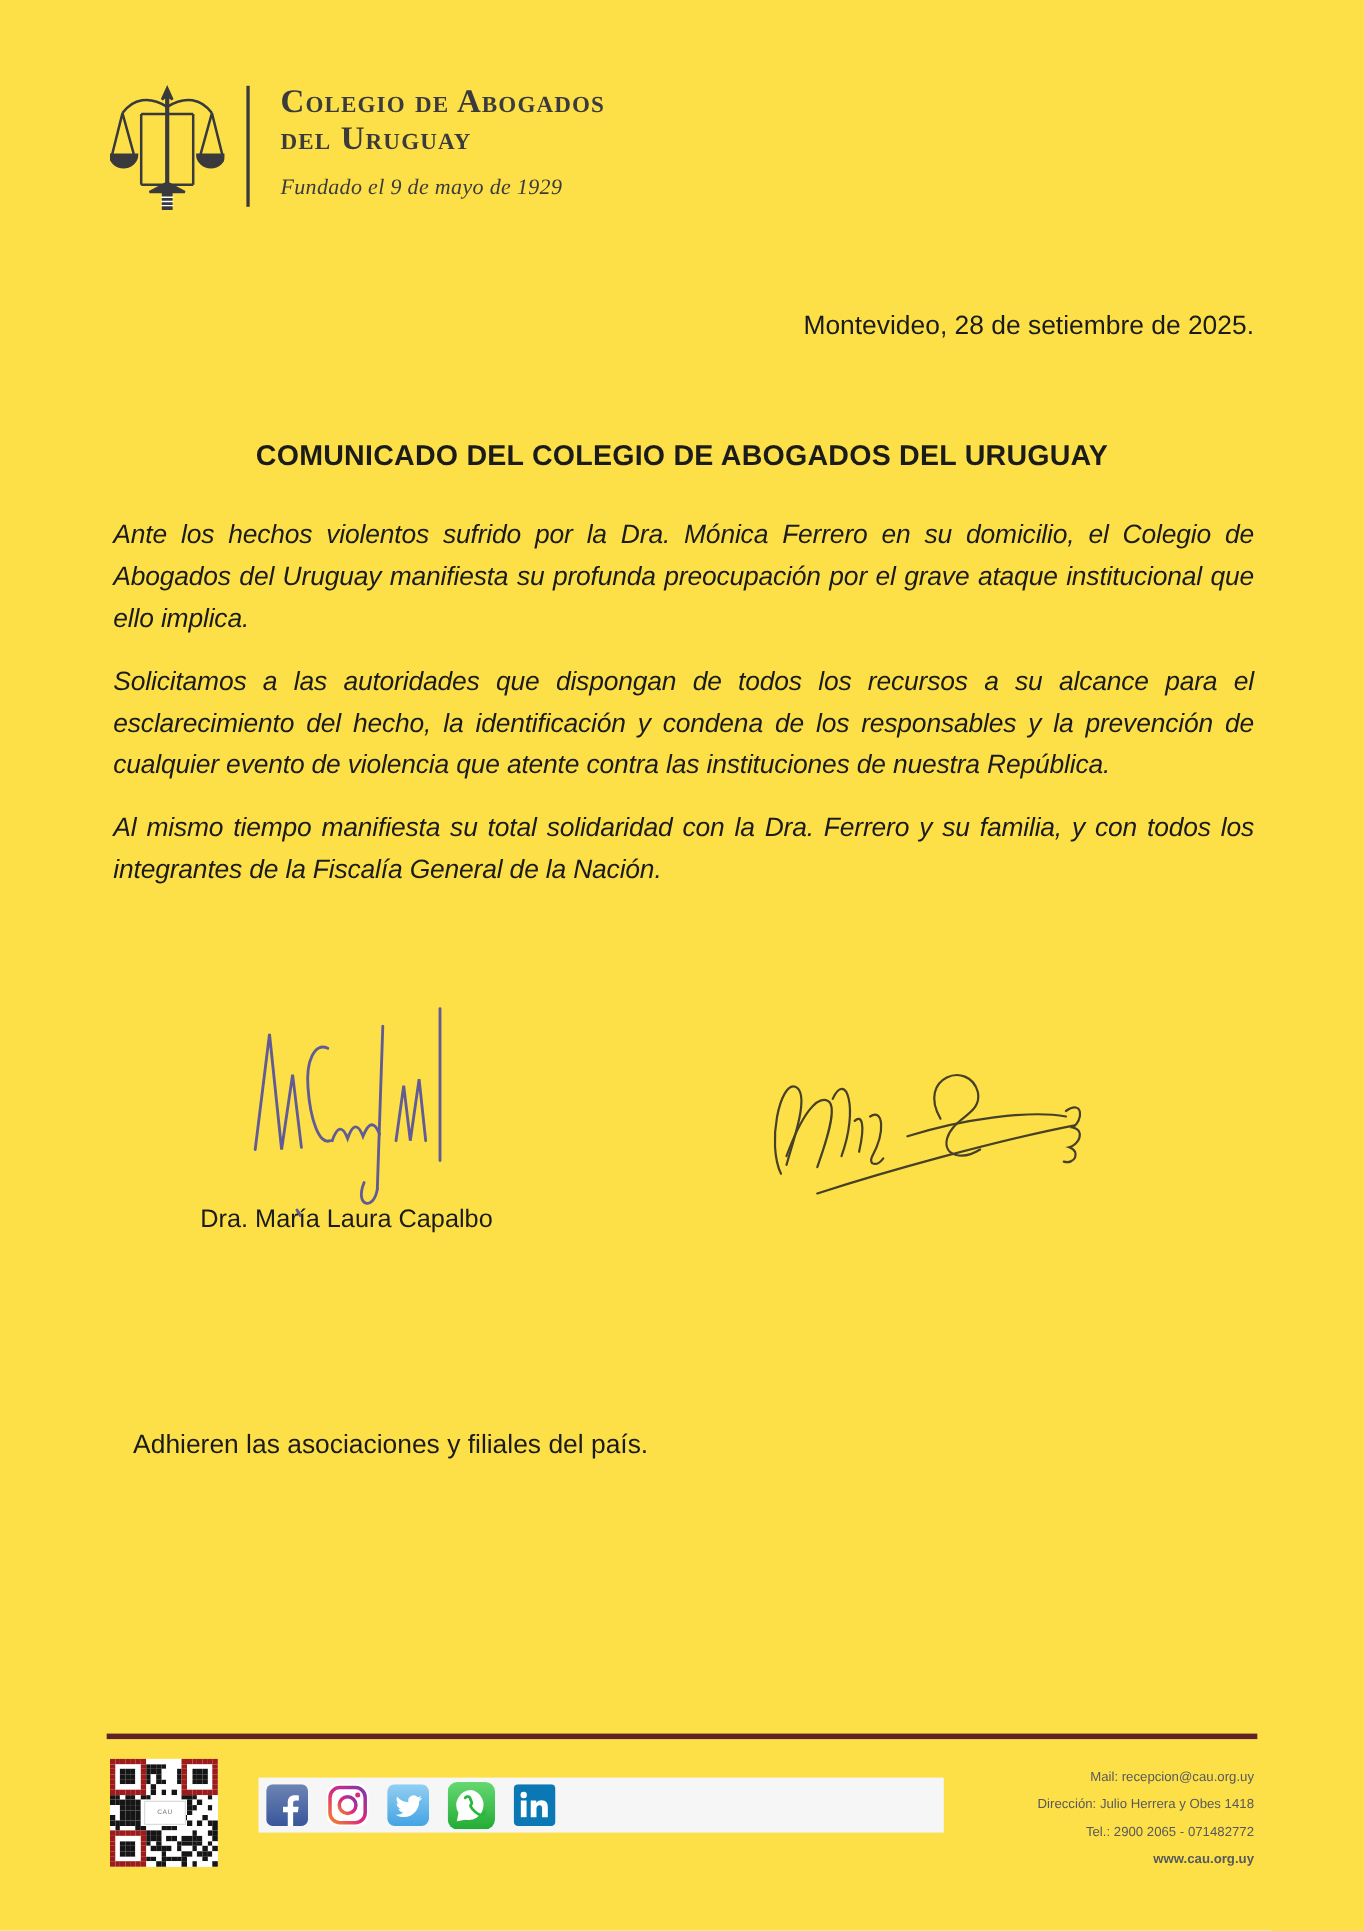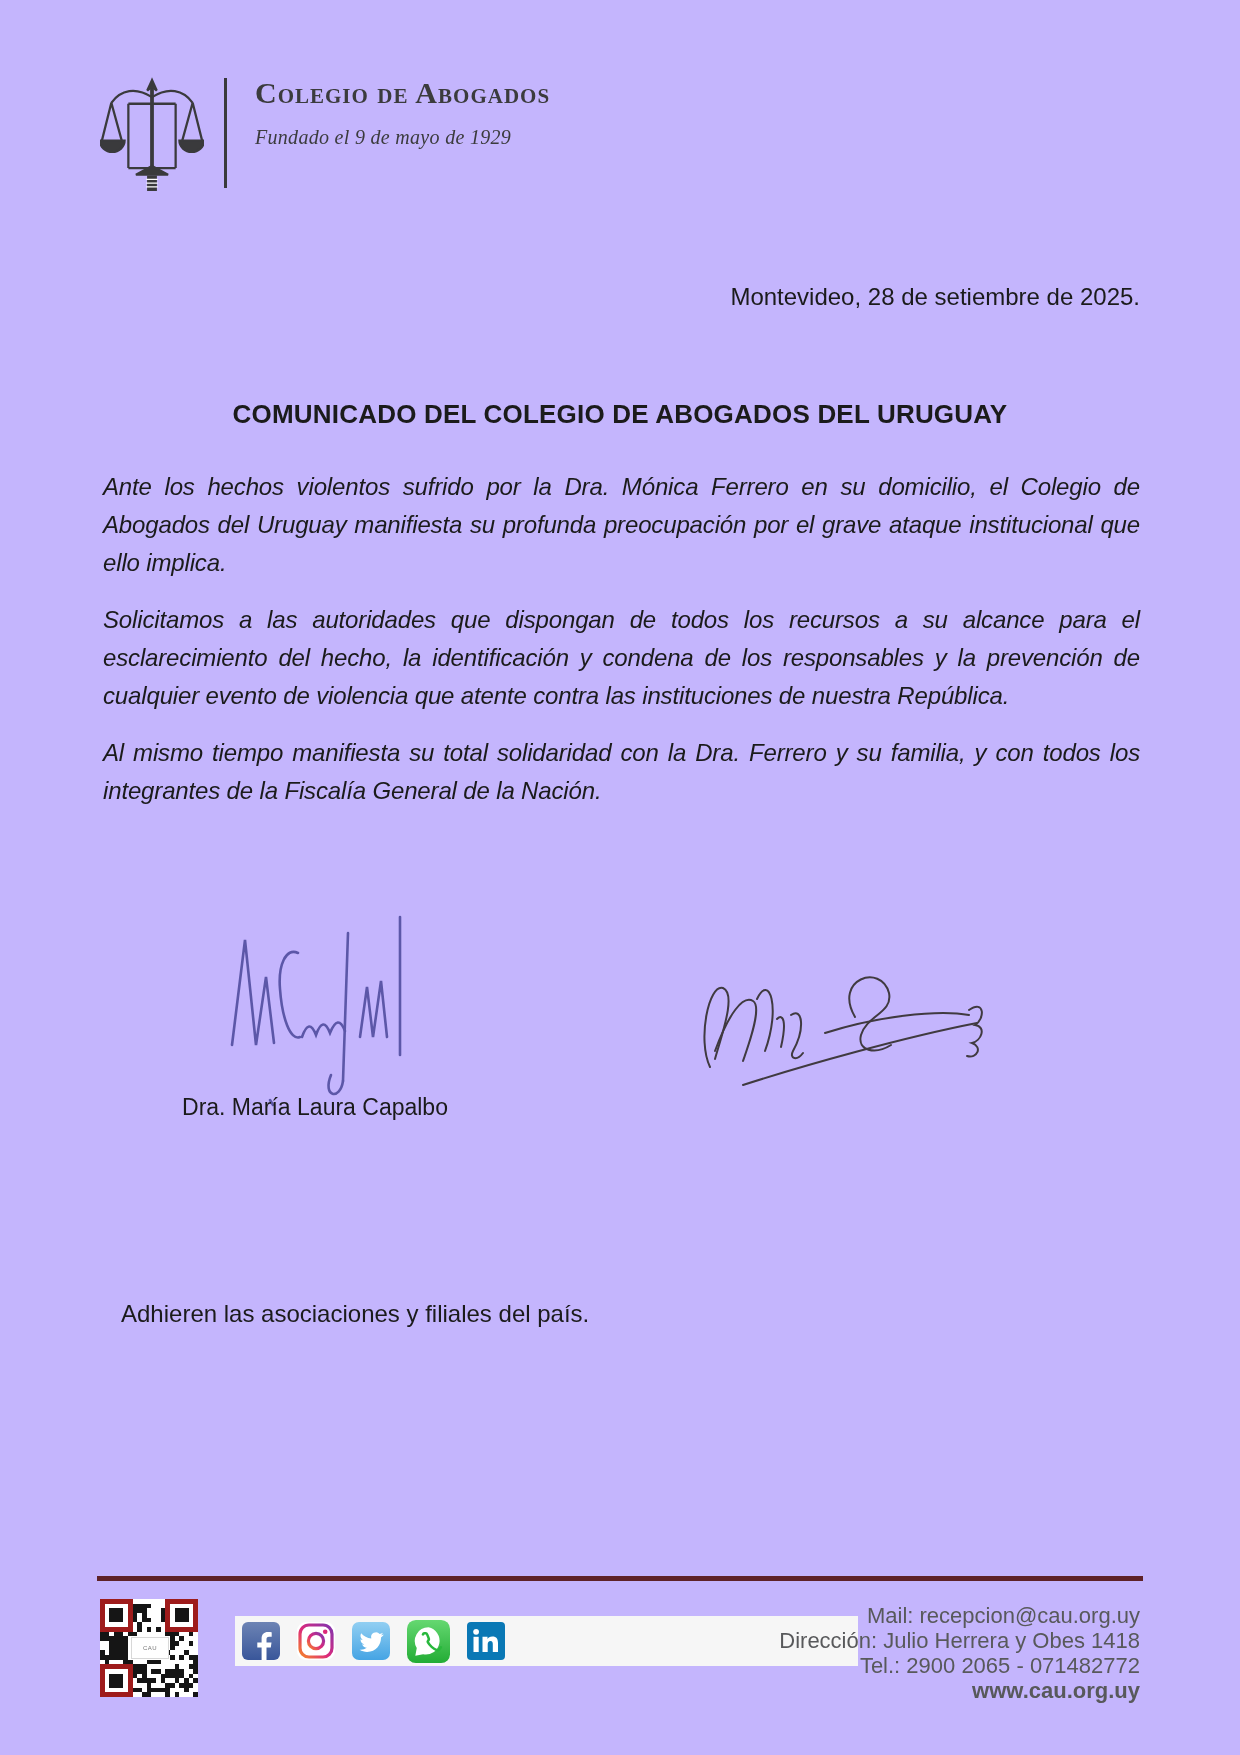--- a/index.html
+++ b/index.html
@@ -1,16 +1,16 @@
 <!DOCTYPE html>
 <html><head>
 <meta charset="utf-8">
 <style>
   html,body{margin:0;padding:0;background:#e9e9e9;}
-  .page{position:relative;width:1240px;height:1755px;background:#c4b5fd;margin:0 auto;
+  .page{position:relative;width:1240px;height:1755px;background:#fde047;margin:0 auto;
         font-family:"Liberation Sans",sans-serif;color:#1b1b1b;overflow:hidden;}
 
   
   .logo-block{position:absolute;left:100px;top:74px;display:flex;align-items:flex-start;}
   .logo-icon{width:104px;height:120px;flex:0 0 auto;}
   .logo-divider{width:3px;height:110px;background:#3a3a3c;margin:4px 0 0 20px;}
   .logo-text{margin-left:28px;padding-top:2px;}
   .org-name{font-family:"Liberation Serif",serif;font-variant:small-caps;font-weight:600;
             font-size:30px;line-height:33px;color:#3b3b3d;letter-spacing:1px;}
   .founded{font-family:"Liberation Serif",serif;font-style:italic;font-size:20px;
@@ -41,21 +41,21 @@
            width:98px;height:98px;}
   .qc{width:100%;height:100%;}
   .q-dark{background:#151515;} .q-red{background:#9e1b1b;} .q-white{background:#fff;}
   .qr-logo{position:absolute;left:31px;top:38px;width:36px;height:20px;background:#fff;
            border:1px solid #d8d8d8;display:flex;align-items:center;justify-content:center;
            font-size:6px;color:#777;letter-spacing:.5px;}
   .social-strip{position:absolute;left:235px;top:1616px;width:623px;height:50px;
                 background:#f6f6f6;display:flex;align-items:center;gap:17px;padding-left:7px;box-sizing:border-box;}
   .social-icon{display:block;}
   .contact{position:absolute;right:100px;top:1603px;text-align:right;color:#58595b;
-           font-size:22px;line-height:25px;}
+           font-size:12px;line-height:25px;}
   .contact .site{font-weight:bold;}
 </style>
 </head>
 <body>
 
 <div class="page">
 
   <div class="logo-block">
     <svg class="logo-icon" viewBox="0 0 110 126">
       <g stroke="#3a3a3c" fill="none" stroke-width="2.4">
@@ -69,20 +69,21 @@
         <path d="M0 70 A13 12 0 0 0 26 70 Z" fill="#3a3a3c"></path>
         <path d="M84 70 A13 12 0 0 0 110 70 Z" fill="#3a3a3c"></path>
         <path d="M38 106 L72 106 L55 97 Z" fill="#3a3a3c"></path>
         <path d="M51 108 h8 v14 h-8 Z" fill="#3a3a3c"></path>
         <path d="M49 111 h12 M49 115 h12 M49 119 h12" stroke="#fff" stroke-width="1.4"></path>
       </g>
     </svg>
     <div class="logo-divider"></div>
     <div class="logo-text">
       <div class="org-name">Colegio de Abogados</div>
+      <div class="org-name">del Uruguay</div>
       <div class="founded">Fundado el 9 de mayo de 1929</div>
     </div>
   </div>
 
   <div class="date-line">Montevideo, 28 de setiembre de 2025.</div>
 
   <div class="doc-title">COMUNICADO DEL COLEGIO DE ABOGADOS DEL URUGUAY</div>
 
   <div class="body-text">
     <p>Ante los hechos violentos sufrido por la Dra. Mónica Ferrero en su domicilio, el Colegio de Abogados del Uruguay manifiesta su profunda preocupación por el grave ataque institucional que ello implica.</p>

